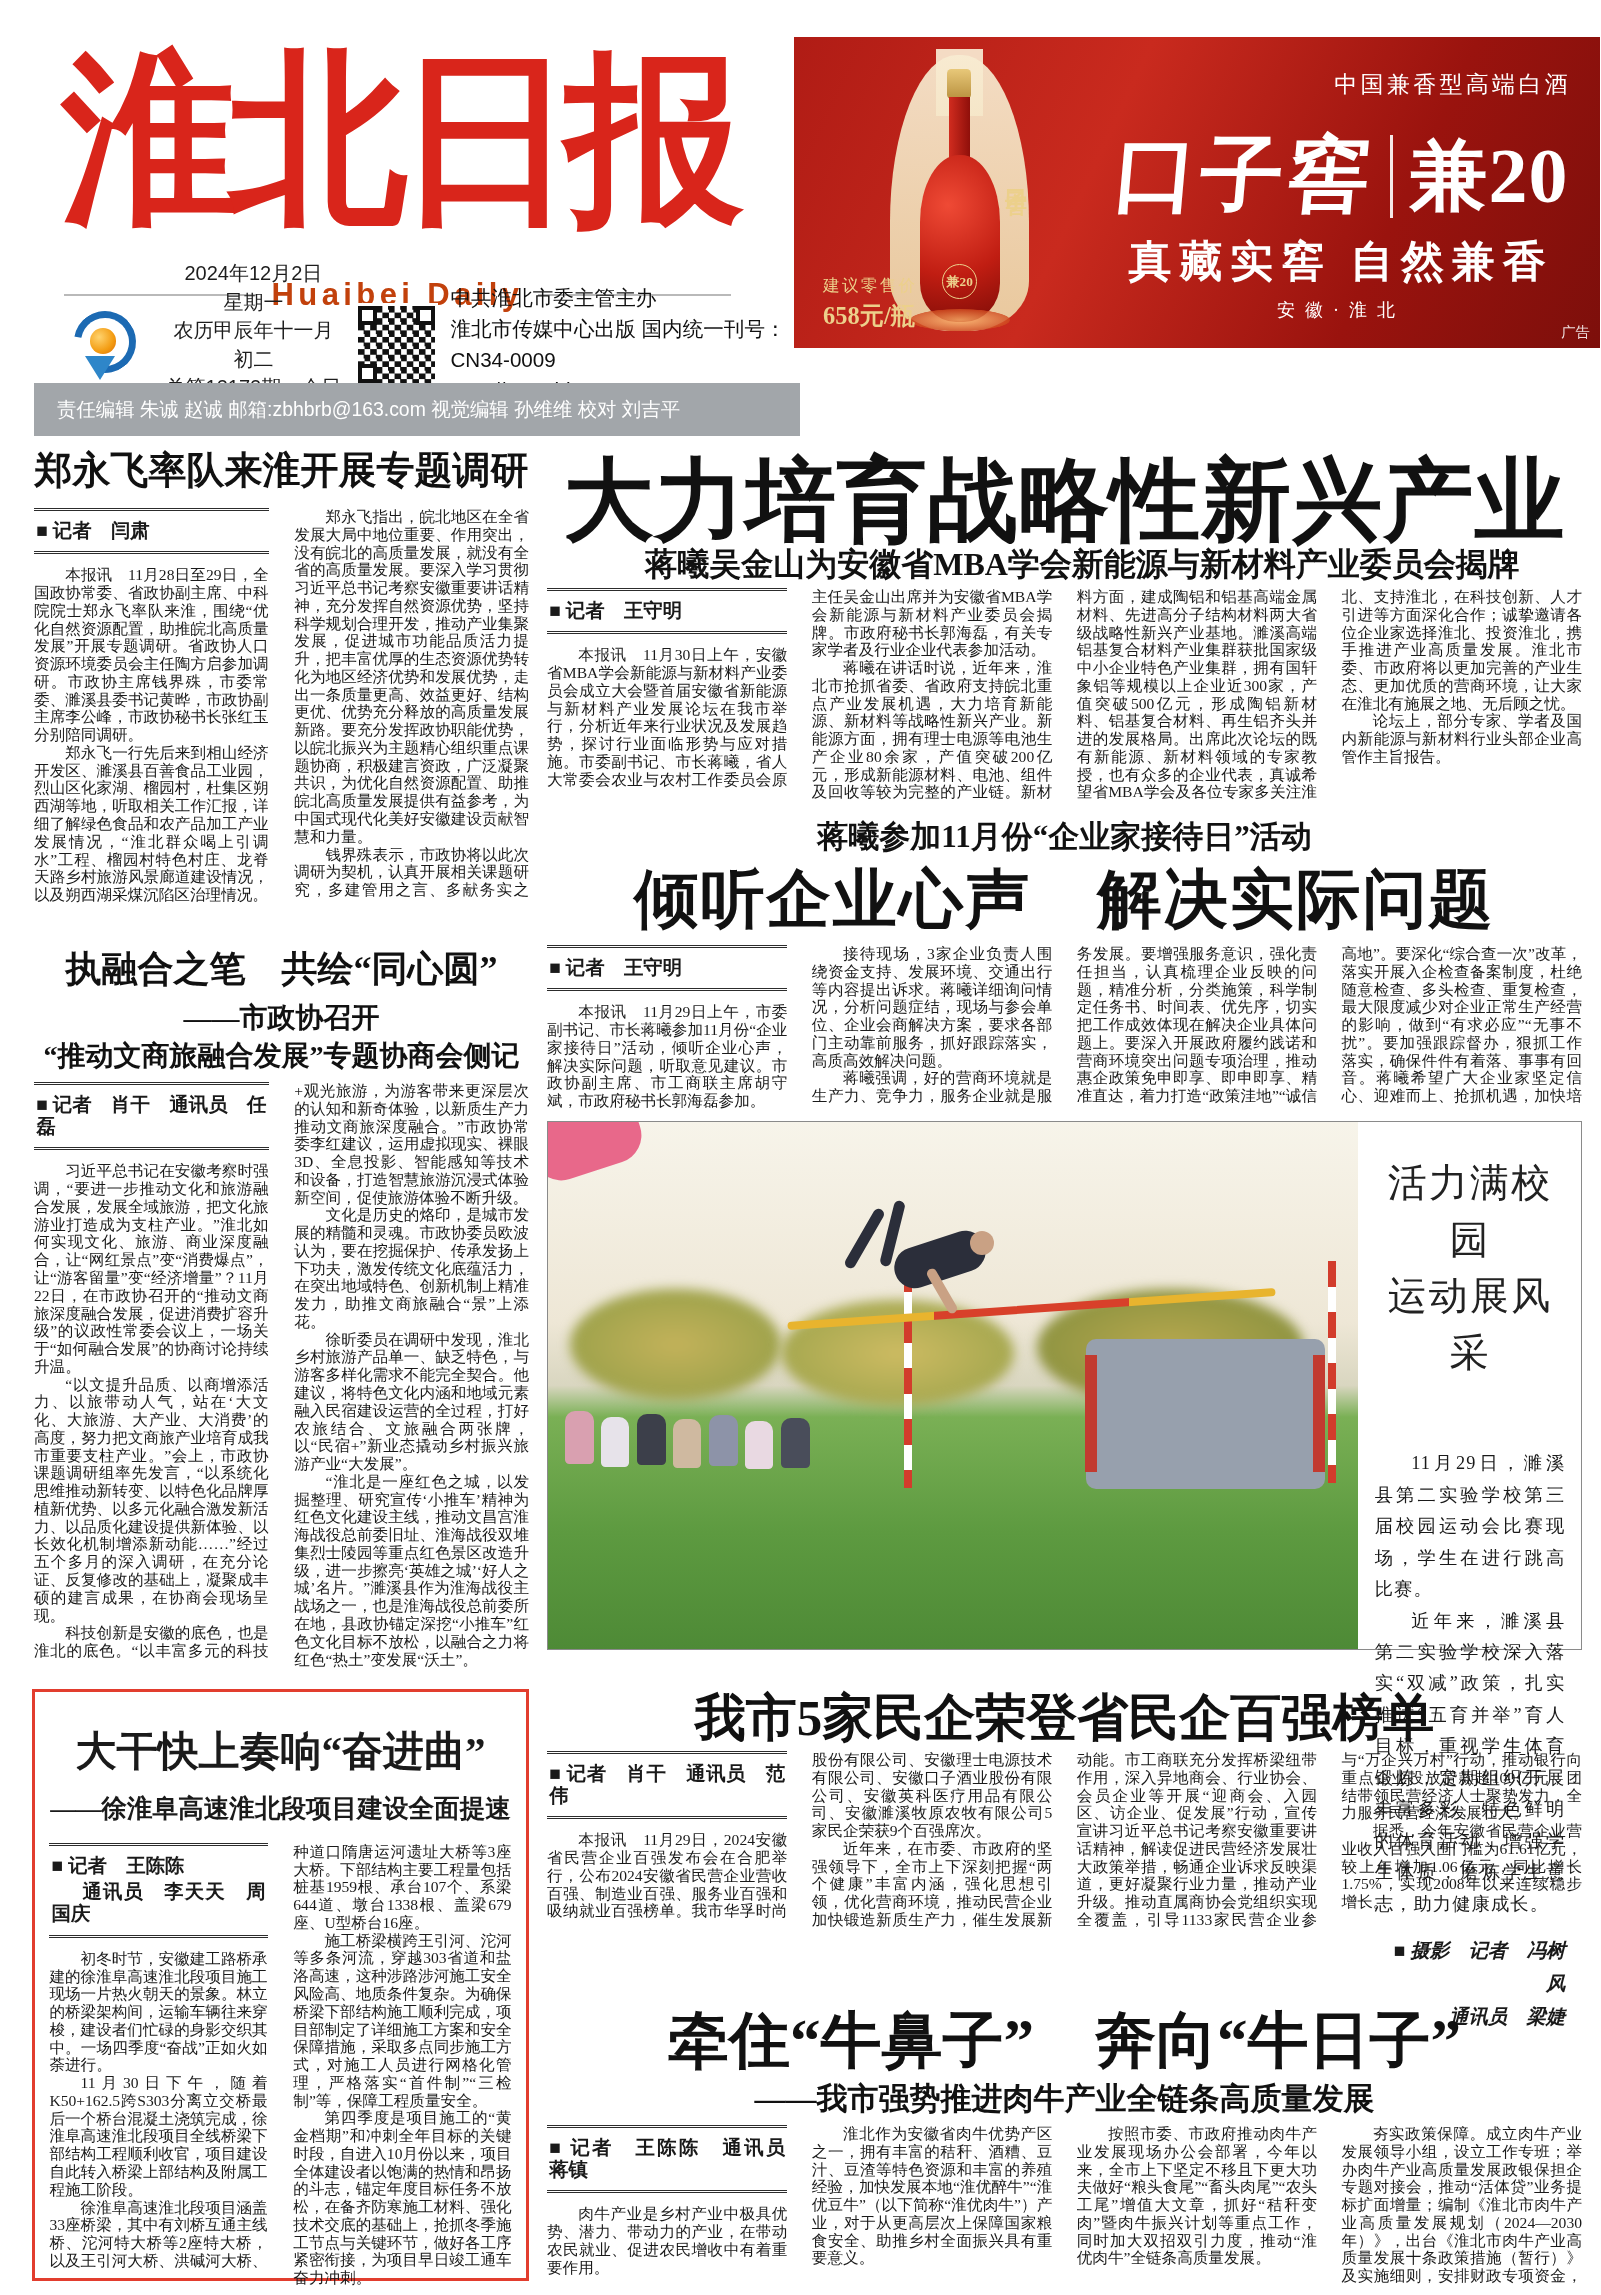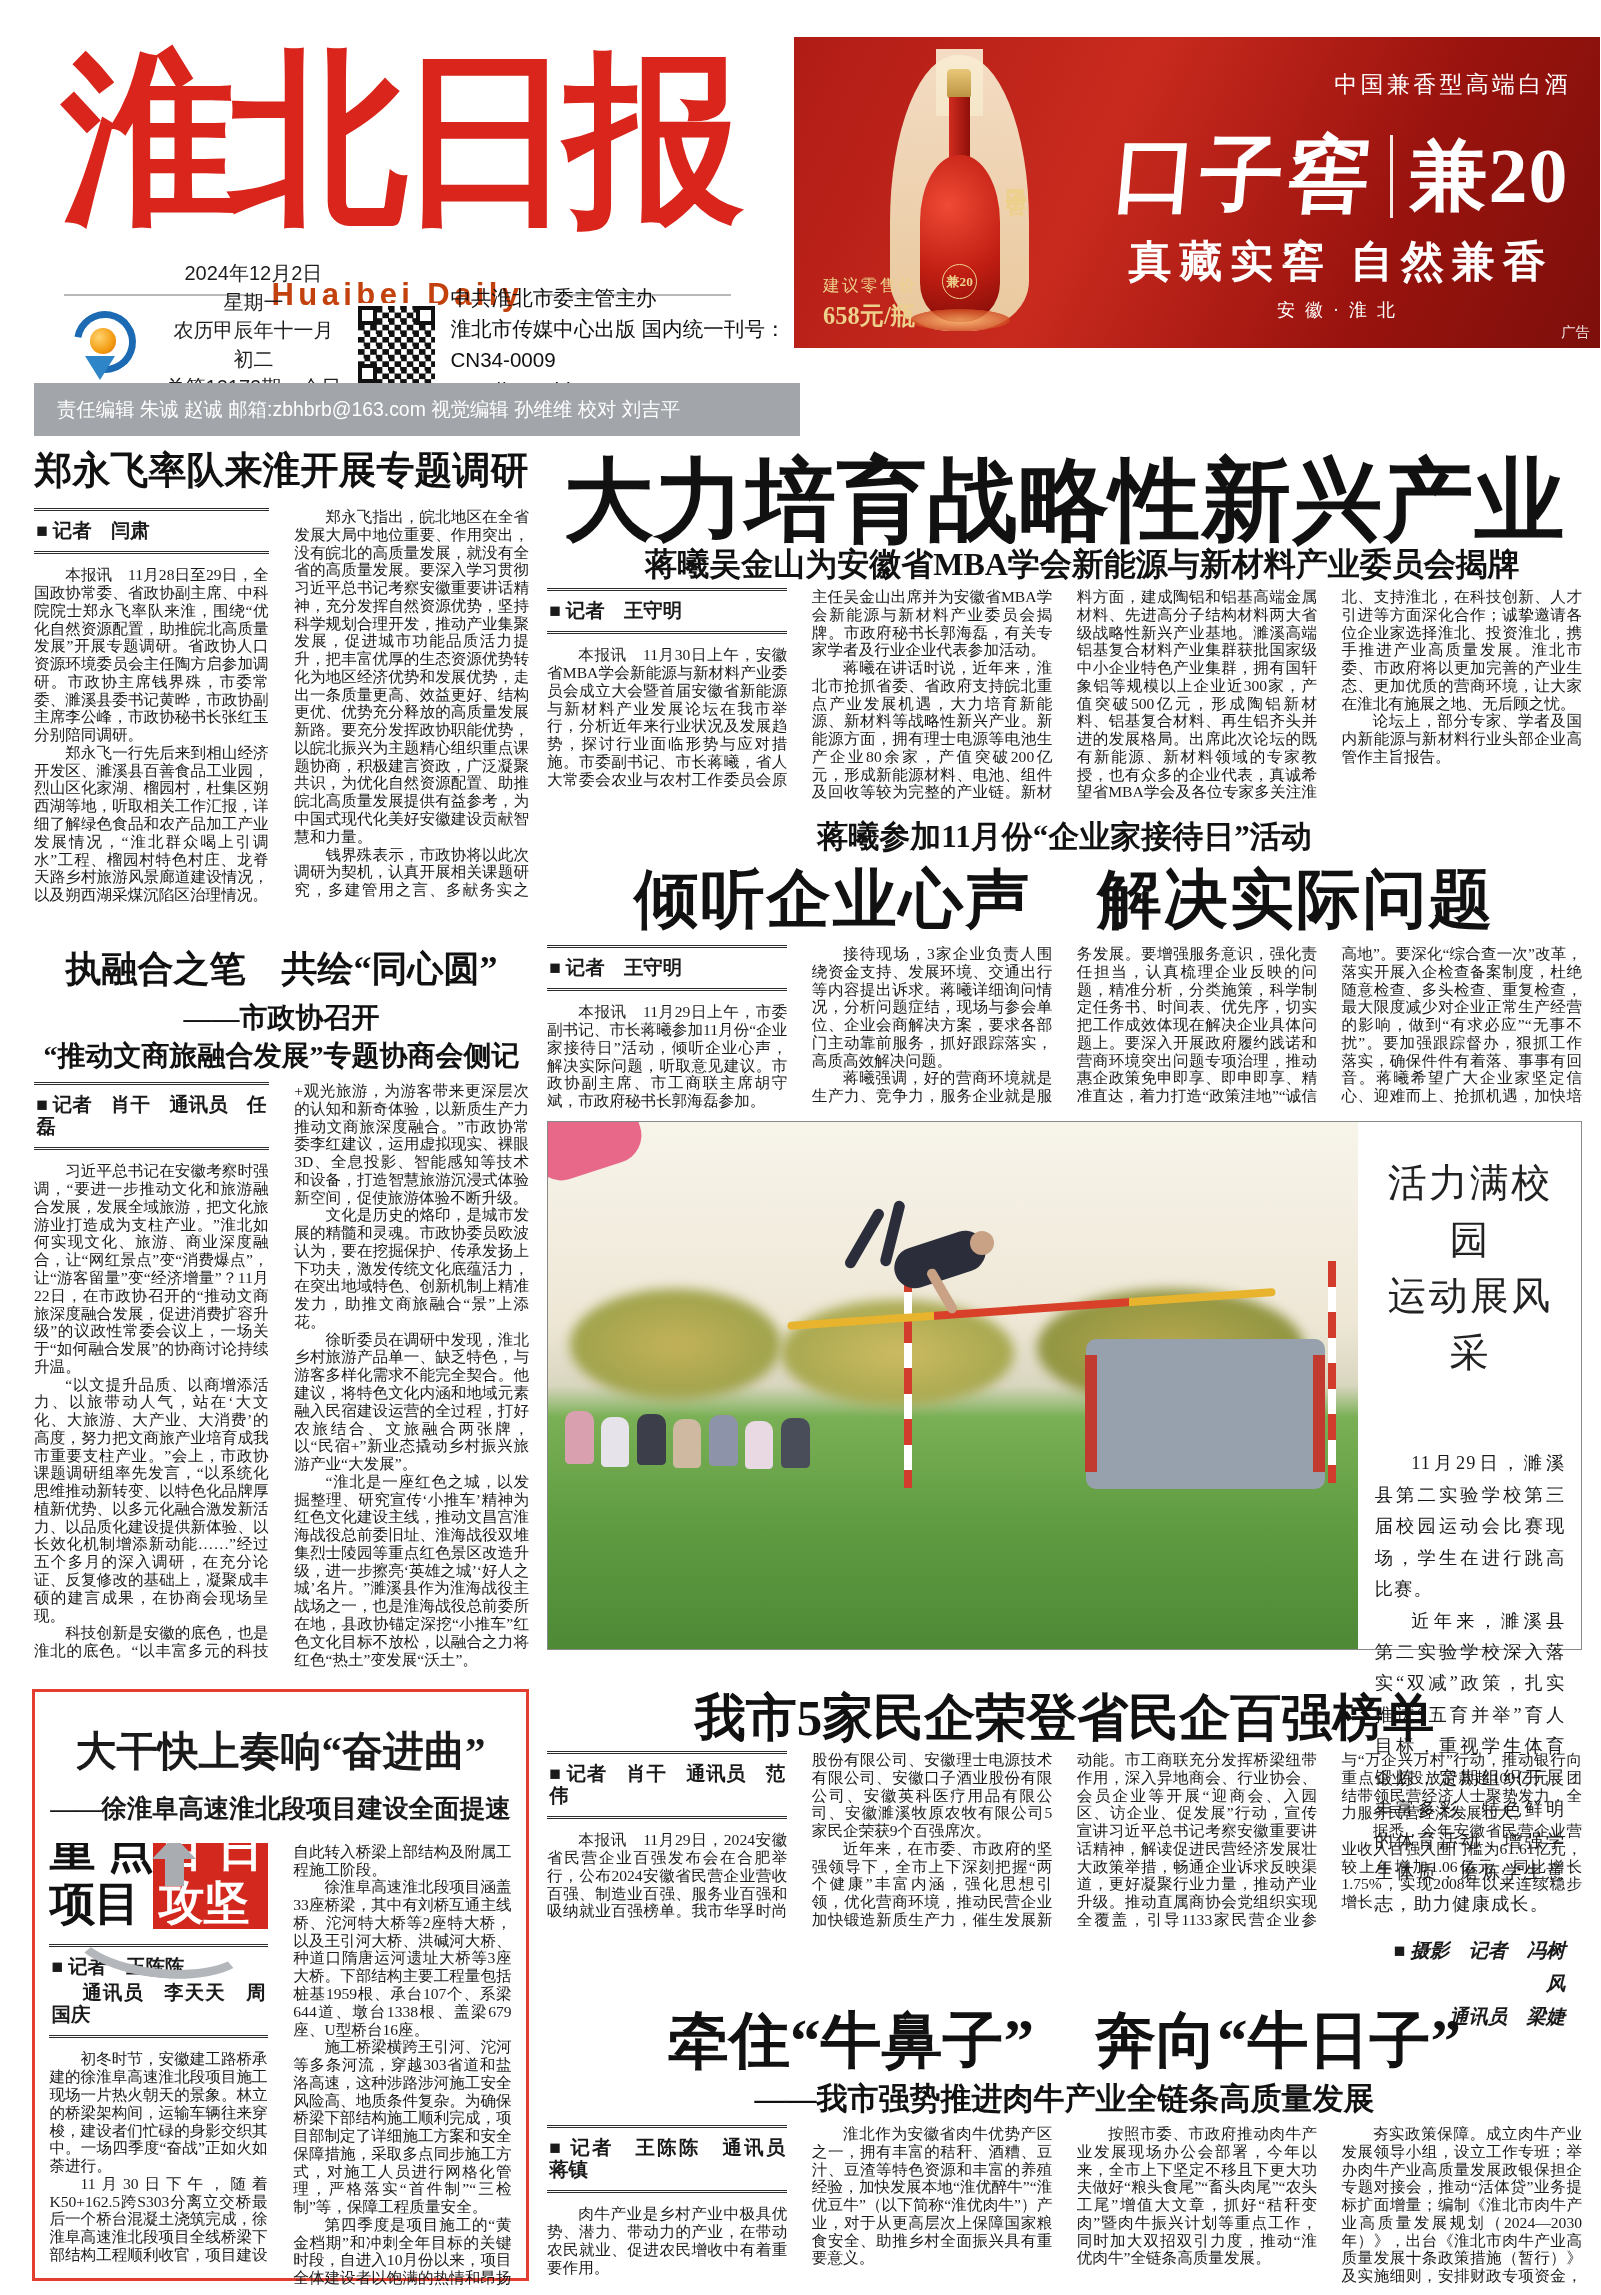--- a/index.html
+++ b/index.html
@@ -214,27 +214,20 @@
     <p>文化是历史的烙印，是城市发展的精髓和灵魂。市政协委员欧波认为，要在挖掘保护、传承发扬上下功夫，激发传统文化底蕴活力，在突出地域特色、创新机制上精准发力，助推文商旅融合“景”上添花。</p>
     <p>徐昕委员在调研中发现，淮北乡村旅游产品单一、缺乏特色，与游客多样化需求不能完全契合。他建议，将特色文化内涵和地域元素融入民宿建设运营的全过程，打好农旅结合、文旅融合两张牌，以“民宿+”新业态撬动乡村振兴旅游产业“大发展”。</p>
     <p>“淮北是一座红色之城，以发掘整理、研究宣传‘小推车’精神为红色文化建设主线，推动文昌宫淮海战役总前委旧址、淮海战役双堆集烈士陵园等重点红色景区改造升级，进一步擦亮‘英雄之城’‘好人之城’名片。”濉溪县作为淮海战役主战场之一，也是淮海战役总前委所在地，县政协锚定深挖“小推车”红色文化目标不放松，以融合之力将红色“热土”变发展“沃土”。</p>
 
   </div>
 
   <div class="redbox">
     <div class="c-hl">大干快上奏响“奋进曲”</div>
     <div class="c-sub">——徐淮阜高速淮北段项目建设全面提速</div>
     <div class="c-body cols2">
-      <div class="badge">
-        <div class="badge-swoosh"></div>
-        <div class="badge-arrow-stem"></div>
-        <div class="badge-arrow-head"></div>
-        <span class="badge-black">重点项目</span>
-          <span class="badge-red">百日攻坚</span>
-      </div>
       <div class="byline">
         <div>■ 记者　王陈陈</div>
         <div class="l2">通讯员　李天天　周国庆</div>
       </div>
       <p>初冬时节，安徽建工路桥承建的徐淮阜高速淮北段项目施工现场一片热火朝天的景象。林立的桥梁架构间，运输车辆往来穿梭，建设者们忙碌的身影交织其中。一场四季度“奋战”正如火如荼进行。</p>
       <p>11月30日下午，随着K50+162.5跨S303分离立交桥最后一个桥台混凝土浇筑完成，徐淮阜高速淮北段项目全线桥梁下部结构工程顺利收官，项目建设自此转入桥梁上部结构及附属工程施工阶段。</p>
       <p>徐淮阜高速淮北段项目涵盖33座桥梁，其中有刘桥互通主线桥、沱河特大桥等2座特大桥，以及王引河大桥、洪碱河大桥、种道口隋唐运河遗址大桥等3座大桥。下部结构主要工程量包括桩基1959根、承台107个、系梁644道、墩台1338根、盖梁679座、U型桥台16座。</p>
       <p>施工桥梁横跨王引河、沱河等多条河流，穿越303省道和盐洛高速，这种涉路涉河施工安全风险高、地质条件复杂。为确保桥梁下部结构施工顺利完成，项目部制定了详细施工方案和安全保障措施，采取多点同步施工方式，对施工人员进行网格化管理，严格落实“首件制”“三检制”等，保障工程质量安全。</p>
       <p>第四季度是项目施工的“黄金档期”和冲刺全年目标的关键时段，自进入10月份以来，项目全体建设者以饱满的热情和昂扬的斗志，锚定年度目标任务不放松，在备齐防寒施工材料、强化技术交底的基础上，抢抓冬季施工节点与关键环节，做好各工序紧密衔接，为项目早日竣工通车奋力冲刺。</p>
     </div>

